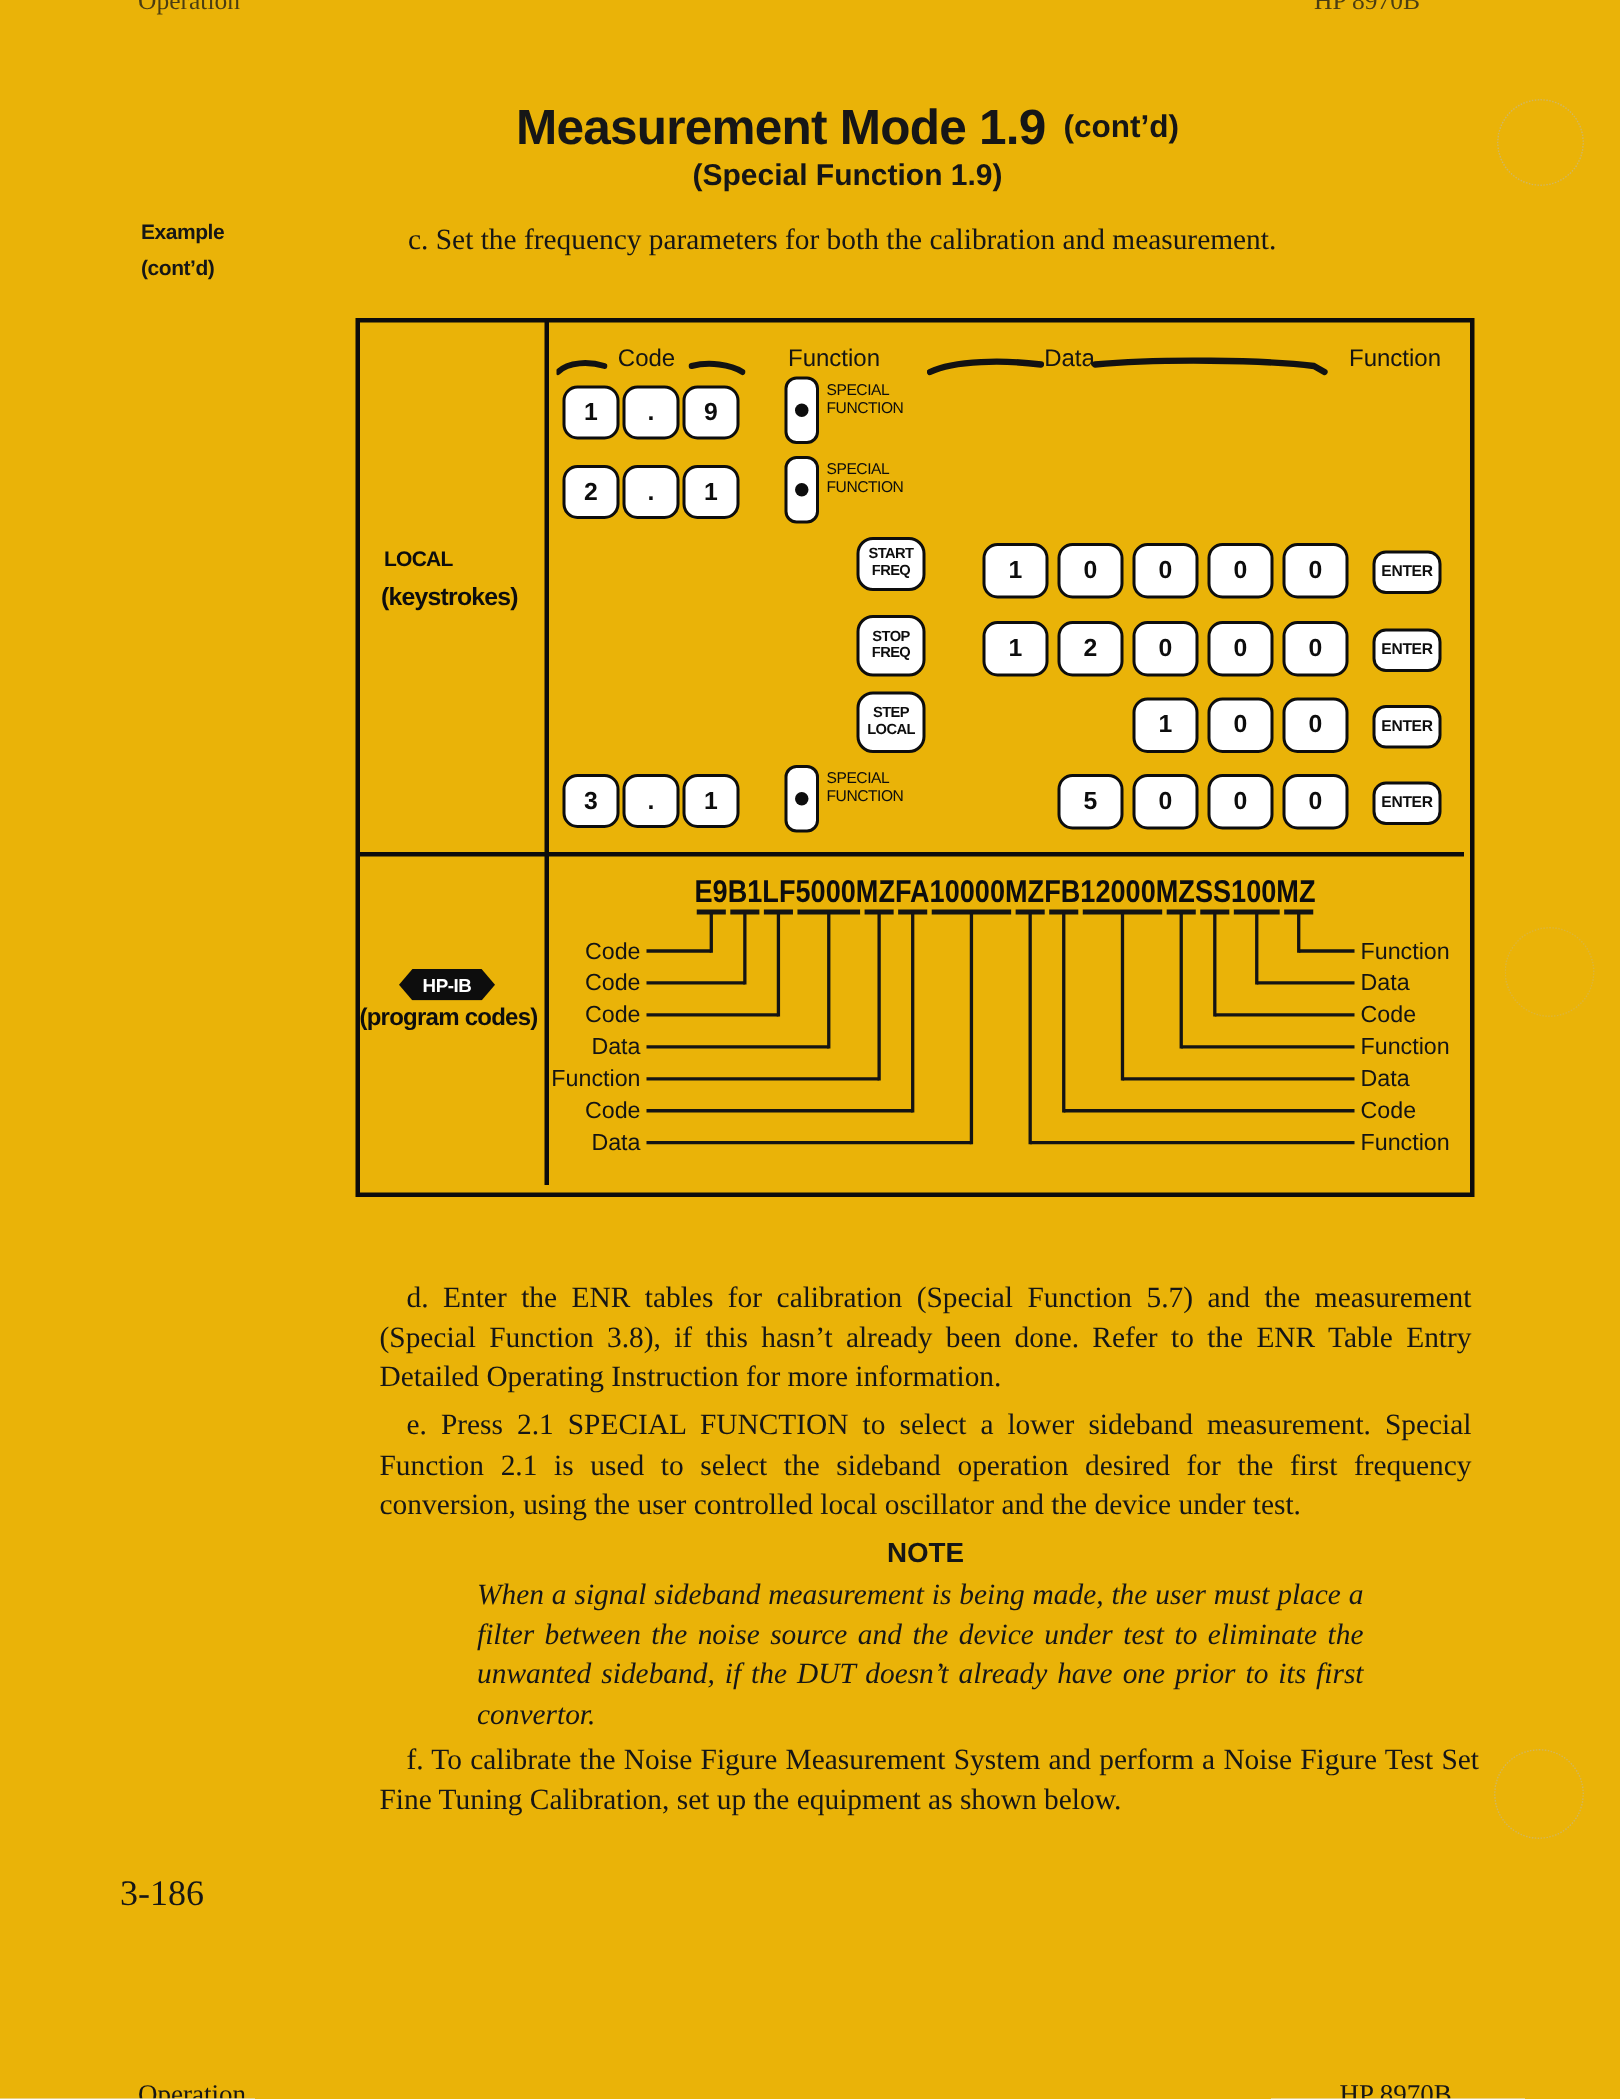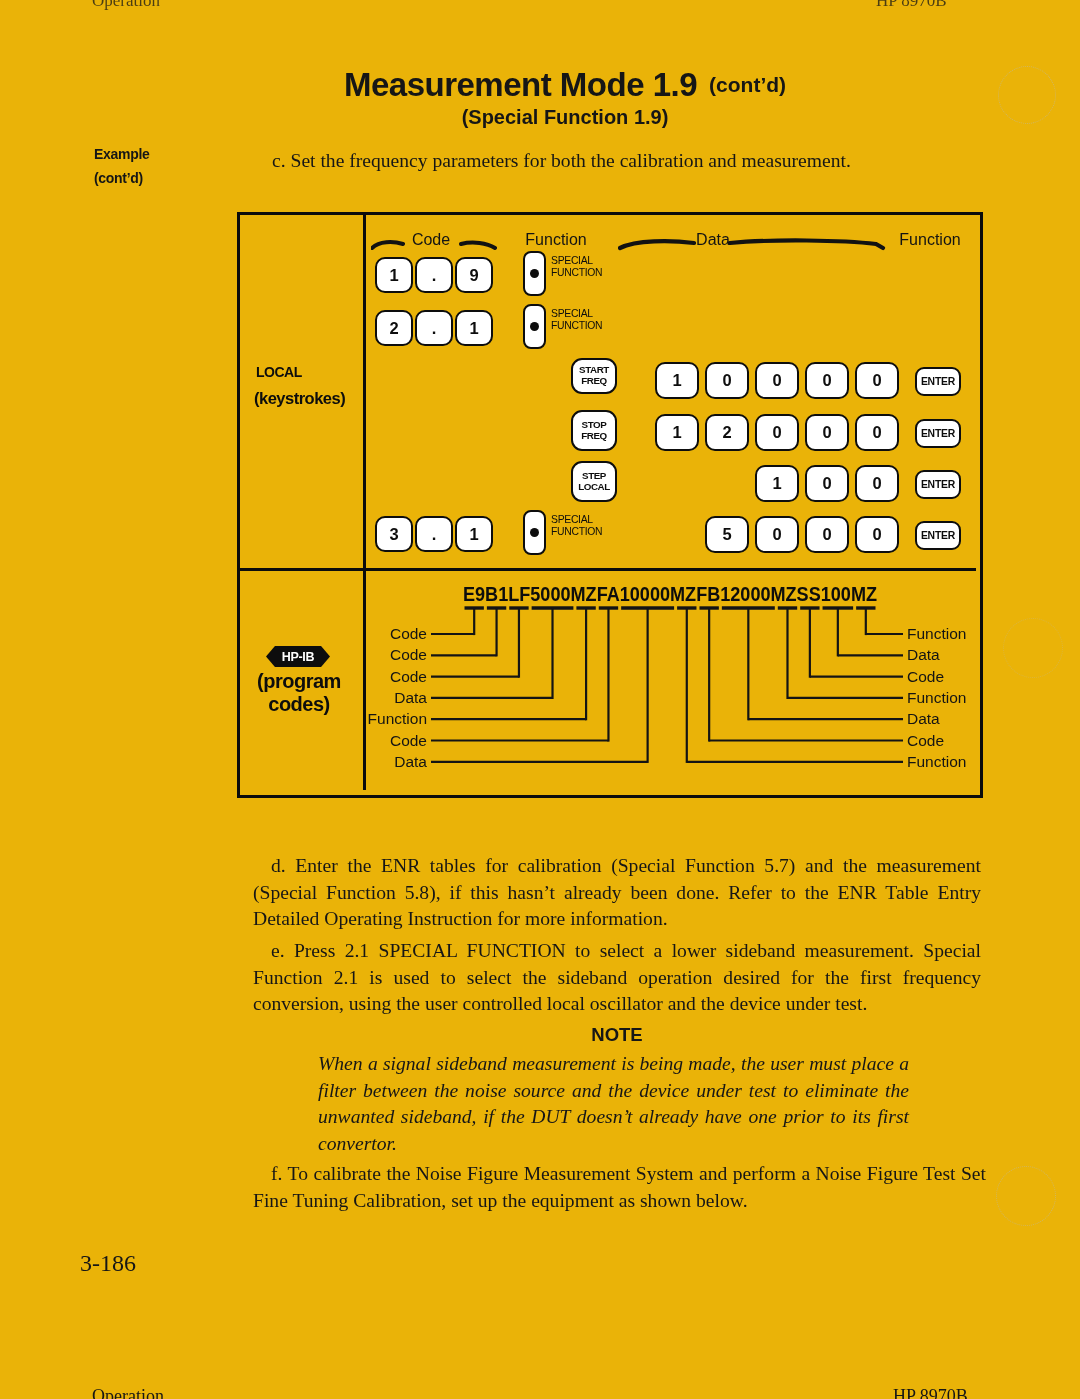--- a/index.html
+++ b/index.html
@@ -149,21 +149,21 @@
     <div>SPECIAL</div>
     <div>FUNCTION</div>
   </div>
   <div class="key key-digit" style="left:705px;top:516px;width:44px;height:37px;">5</div>
   <div class="key key-digit" style="left:755px;top:516px;width:44px;height:37px;">0</div>
   <div class="key key-digit" style="left:805px;top:516px;width:44px;height:37px;">0</div>
   <div class="key key-digit" style="left:855px;top:516px;width:44px;height:37px;">0</div>
   <div class="key key-enter" style="left:915px;top:521px;width:46px;height:29px;">ENTER</div>
 
   <div class="badge">HP-IB</div>
-  <div class="local-label" style="left:238px;top:670px;width:122px;text-align:center;font-size:20px;letter-spacing:-.5px;">(program codes)</div>
+  <div class="local-label" style="left:238px;top:670px;width:122px;text-align:center;font-size:16px;letter-spacing:-.5px;">(program codes)</div>
 
   <svg id="breakdown-svg" class="abs" style="left:331px;top:576px;" width="650" height="205" viewBox="0 0 650 205">
     <text x="339" y="25" text-anchor="middle" textLength="414" lengthAdjust="spacingAndGlyphs" font-family="Liberation Sans, sans-serif" font-weight="bold" font-size="21" fill="#0d0d0d">E9B1LF5000MZFA10000MZFB12000MZSS100MZ</text>
   <line x1="133.5" y1="32" x2="152.8783783783784" y2="32" stroke="#141414" stroke-width="3.4"></line>
       <line x1="143.1891891891892" y1="32" x2="143.1891891891892" y2="59.1" stroke="#141414" stroke-width="2.2"></line>
       <line x1="100" y1="58" x2="143.1891891891892" y2="58" stroke="#141414" stroke-width="2.2"></line>
       <text x="96" y="63" text-anchor="end" font-family="Liberation Sans, sans-serif" font-size="15.5" fill="#141414">Code</text>
       <line x1="155.8783783783784" y1="32" x2="175.25675675675677" y2="32" stroke="#141414" stroke-width="3.4"></line>
       <line x1="165.56756756756758" y1="32" x2="165.56756756756758" y2="80.39999999999999" stroke="#141414" stroke-width="2.2"></line>
       <line x1="100" y1="79.3" x2="165.56756756756758" y2="79.3" stroke="#141414" stroke-width="2.2"></line>
@@ -211,21 +211,21 @@
       <line x1="491.55405405405406" y1="32" x2="522.1216216216217" y2="32" stroke="#141414" stroke-width="3.4"></line>
       <line x1="506.83783783783787" y1="32" x2="506.83783783783787" y2="80.39999999999999" stroke="#141414" stroke-width="2.2"></line>
       <line x1="506.83783783783787" y1="79.3" x2="572" y2="79.3" stroke="#141414" stroke-width="2.2"></line>
       <text x="576" y="84.3" text-anchor="start" font-family="Liberation Sans, sans-serif" font-size="15.5" fill="#141414">Data</text>
       <line x1="525.1216216216217" y1="32" x2="544.5" y2="32" stroke="#141414" stroke-width="3.4"></line>
       <line x1="534.8108108108108" y1="32" x2="534.8108108108108" y2="59.1" stroke="#141414" stroke-width="2.2"></line>
       <line x1="534.8108108108108" y1="58" x2="572" y2="58" stroke="#141414" stroke-width="2.2"></line>
       <text x="576" y="63" text-anchor="start" font-family="Liberation Sans, sans-serif" font-size="15.5" fill="#141414">Function</text>
     </svg>
 
-  <div class="para indent" style="left:253px;top:853px;width:728px;">d.  Enter the ENR tables for calibration (Special Function 5.7) and the measurement (Special Function 5.8), if this hasn’t already been done. Refer to the ENR Table Entry Detailed Operating Instruction for more information.</div>
+  <div class="para indent" style="left:253px;top:853px;width:728px;">d.  Enter the ENR tables for calibration (Special Function 5.7) and the measurement (Special Function 3.8), if this hasn’t already been done. Refer to the ENR Table Entry Detailed Operating Instruction for more information.</div>
   <div class="para indent" style="left:253px;top:938px;width:728px;">e.  Press 2.1 SPECIAL FUNCTION to select a lower sideband measurement. Special Function 2.1 is used to select the sideband operation desired for the first frequency conversion, using the user controlled local oscillator and the device under test.</div>
   <div class="note-head" style="left:253px;top:1024px;width:728px;">NOTE</div>
   <div class="note-body" style="left:318px;top:1051px;width:591px;">When a signal sideband measurement is being made, the user must place a filter between the noise source and the device under test to eliminate the unwanted sideband, if the DUT doesn’t already have one prior to its first convertor.</div>
   <div class="para indent" style="left:253px;top:1161px;width:733px;">f.  To calibrate the Noise Figure Measurement System and perform a Noise Figure Test Set Fine Tuning Calibration, set up the equipment as shown below.</div>
 
   <div class="abs serif footer-text" style="left:80px;top:1250px;font-size:24px;">3-186</div>
   <div class="abs serif footer-text" style="left:92px;top:1386px;">Operation</div>
   <div class="abs serif footer-text" style="left:893px;top:1386px;">HP 8970B</div>
 
   <div class="artifact" style="left:998px;top:66px;width:56px;height:56px;opacity:.55;"></div>

